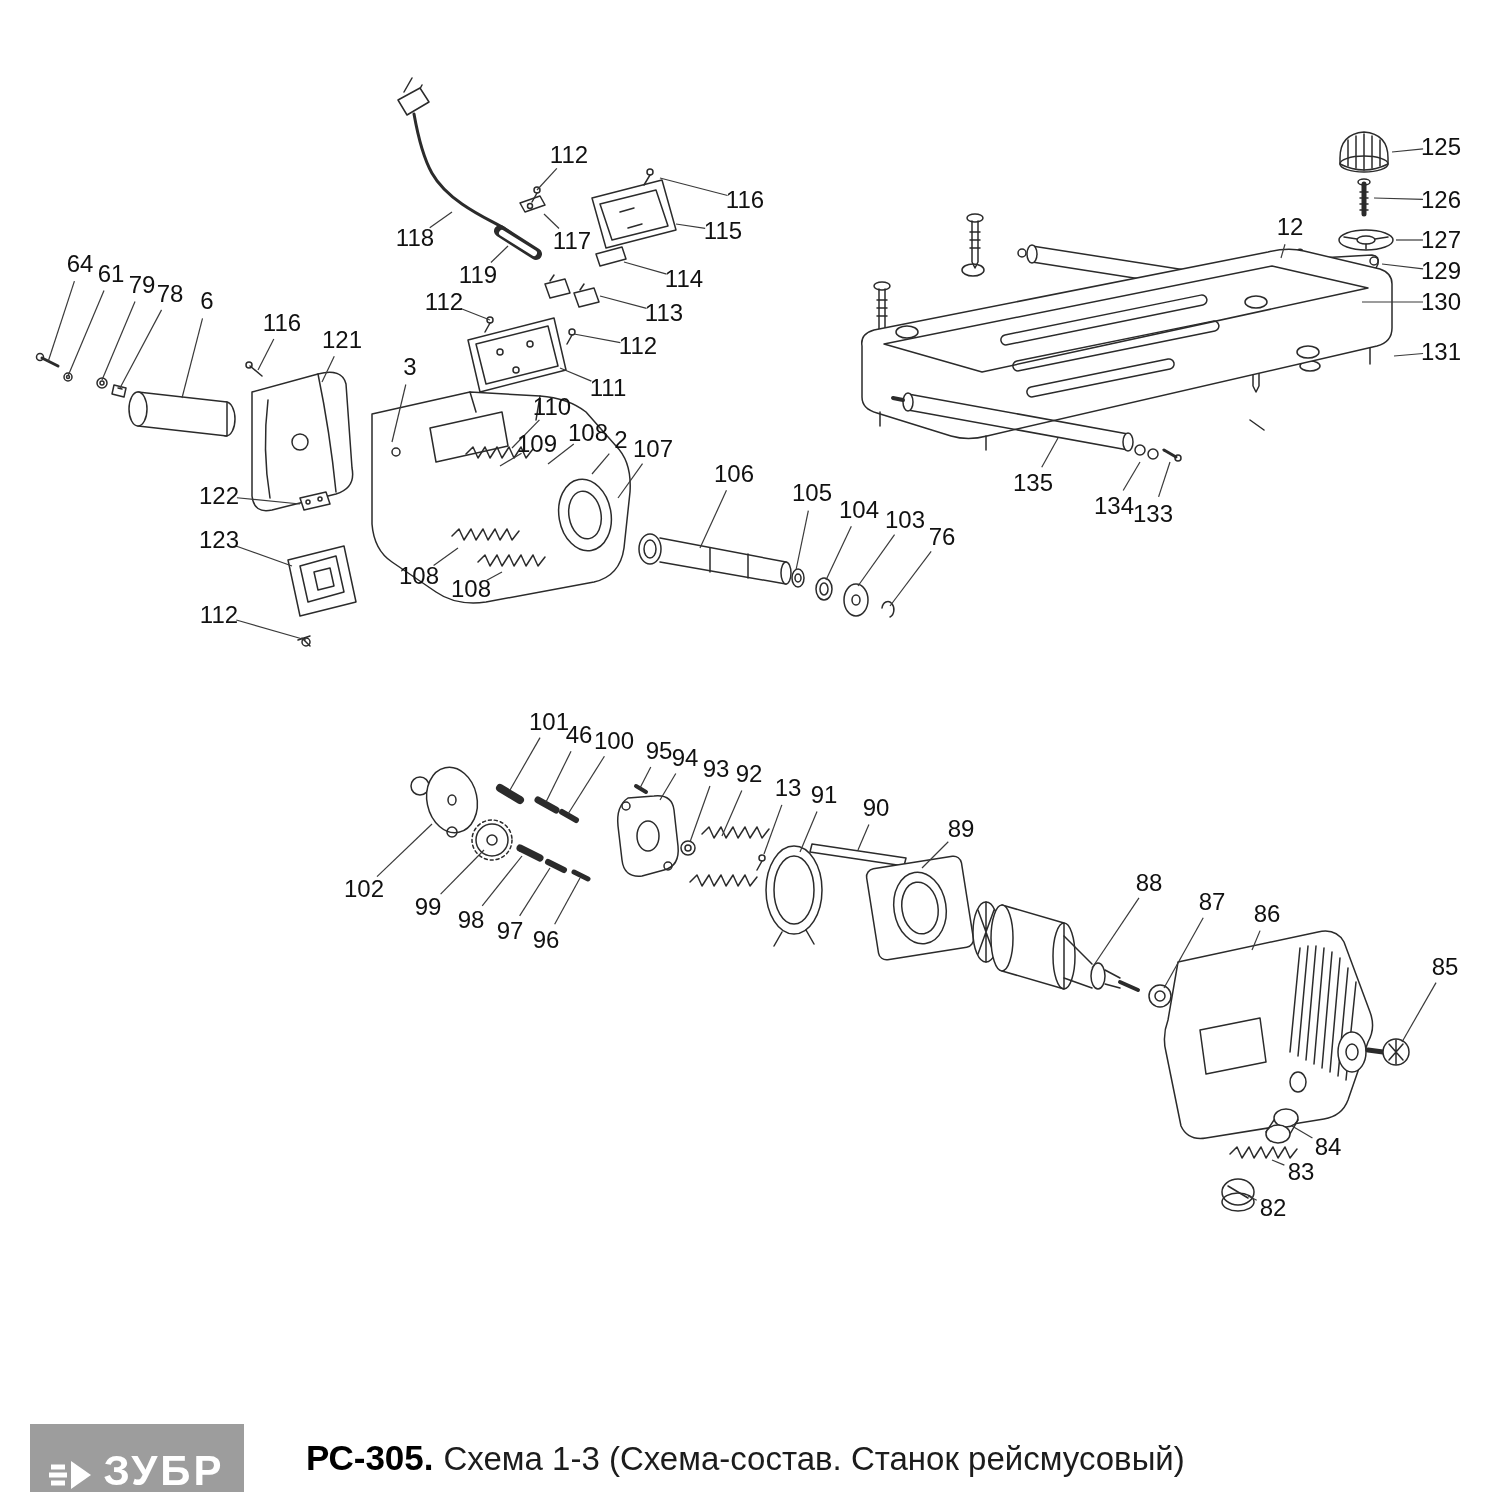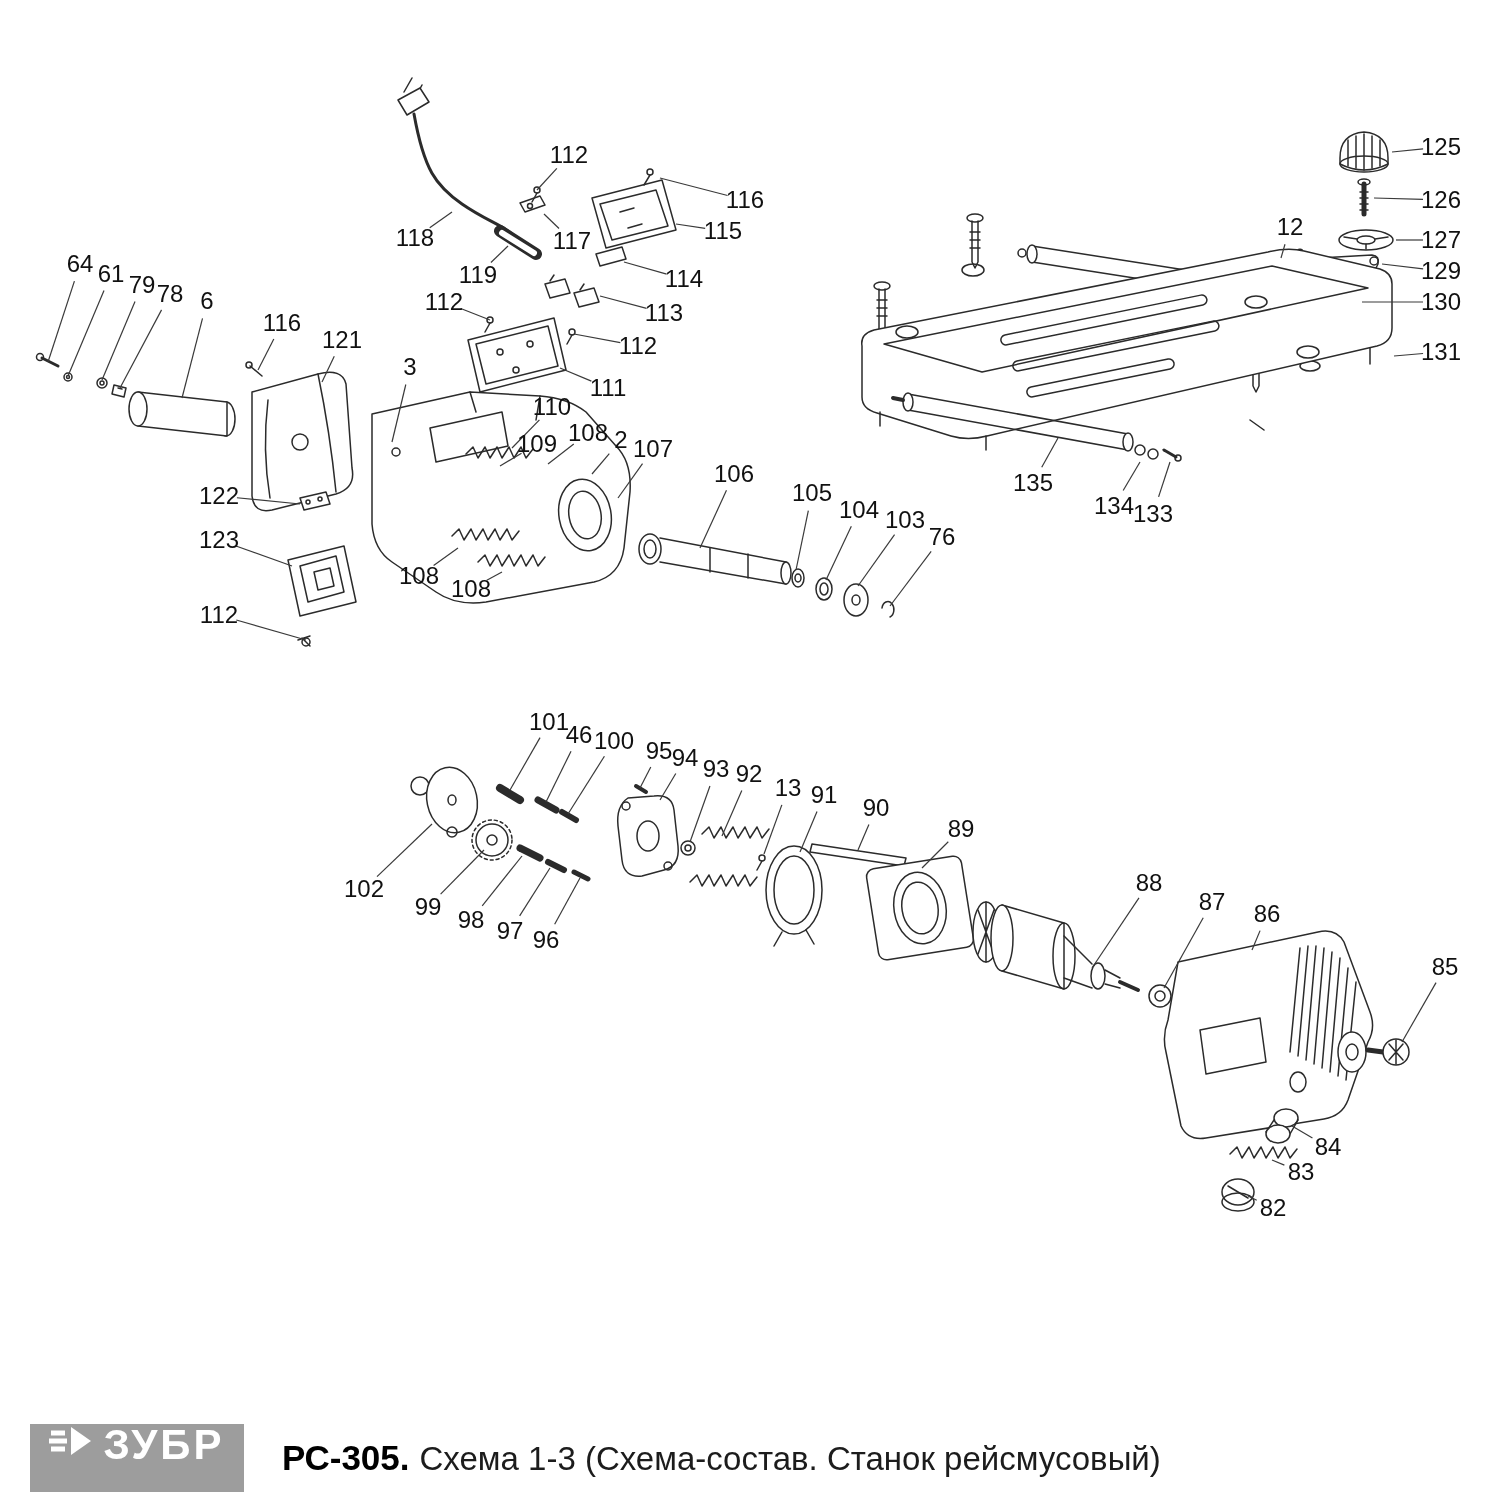--- a/index.html
+++ b/index.html
@@ -5,24 +5,24 @@
   html,body{margin:0;padding:0;background:#fff;}
   .page{position:relative;width:1500px;height:1500px;background:#fff;overflow:hidden;
         font-family:"Liberation Sans",sans-serif;}
   svg{display:block;}
   .art{stroke:#2b2b2b;stroke-width:1.5;fill:none;stroke-linejoin:round;stroke-linecap:round;}
   .fillw{fill:#ffffff;}
   .thick{stroke-width:3;}
   .leader{stroke:#3a3a3a;stroke-width:1.2;fill:none;}
   .callout{font:24px "Liberation Sans",sans-serif;fill:#111;text-anchor:middle;}
   .footer{position:absolute;left:0;top:1424px;width:1500px;height:68px;display:flex;align-items:center;}
-  .logo{margin-left:30px;width:214px;height:68px;background:#9d9d9d;display:flex;align-items:flex-start;
+  .logo{margin-left:30px;width:214px;height:68px;background:#9d9d9d;display:flex;align-items:flex-end;
         justify-content:center;gap:10px;color:#fff;}
   .logo .brand{font-weight:bold;font-size:42px;letter-spacing:3px;line-height:1;}
-  .caption{margin-left:38px;font-size:33px;color:#1c1c1c;white-space:nowrap;}
+  .caption{margin-left:62px;font-size:33px;color:#1c1c1c;white-space:nowrap;}
   .model{font-weight:bold;font-size:35px;color:#000;margin-right:10px;}
 </style>
 </head>
 <body>
 
 <div class="page">
 
   <svg id="diagram" width="1500" height="1400" viewBox="0 0 1500 1400">
 
     <defs>

